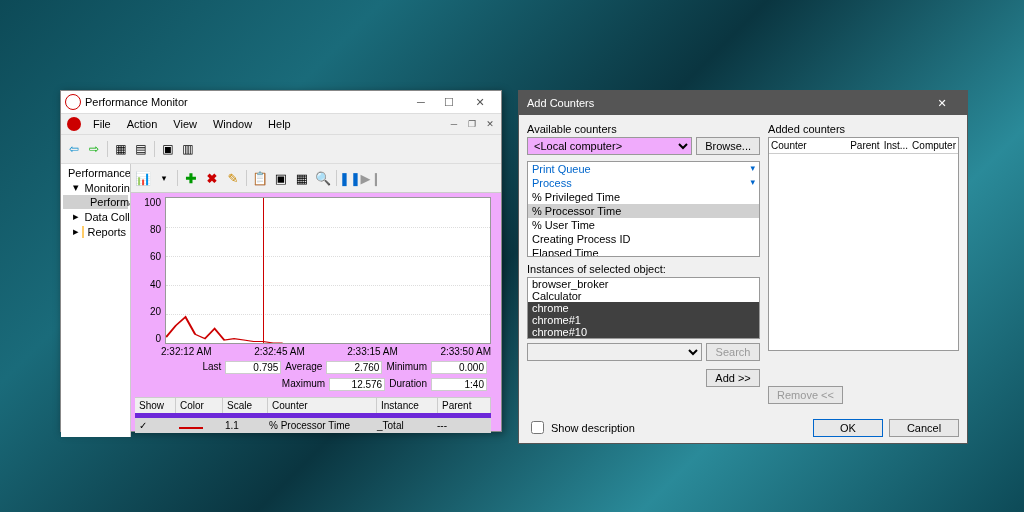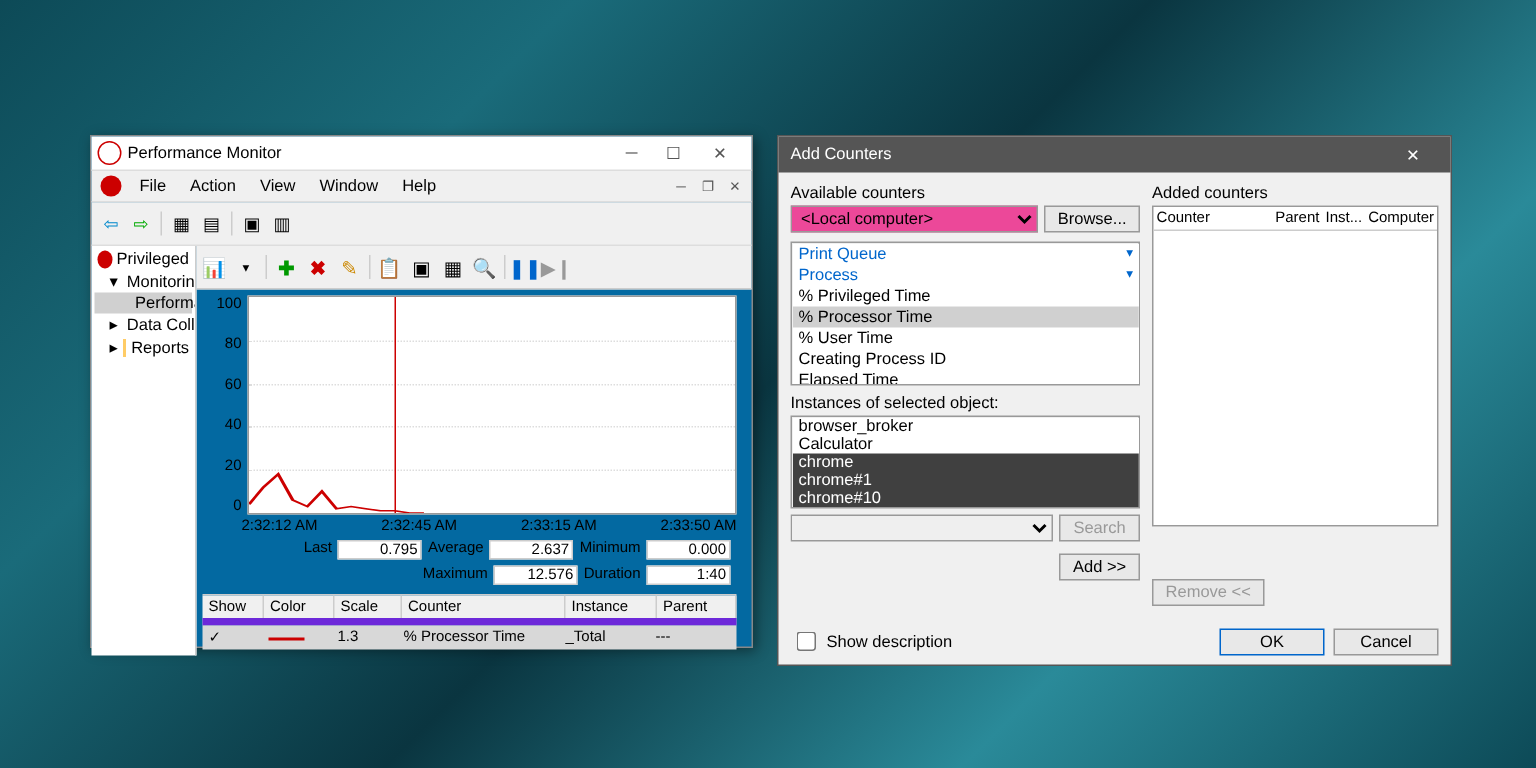--- a/index.html
+++ b/index.html
@@ -1,17 +1,17 @@
 <!DOCTYPE html>
 <html><head>
 <meta charset="utf-8">
 <style>
 body{margin:0;font-family:"Segoe UI",Tahoma,sans-serif;font-size:11px;background:#0a3540;width:1024px;height:512px;overflow:hidden;position:relative}
 .desktop-bg{position:absolute;inset:0;background:linear-gradient(135deg,#0d4a57 0%,#1a6b7a 25%,#0a3540 50%,#2a8a99 75%,#0d4a57 100%)}
-.window{position:absolute;background:#0369a1;border:1px solid #888;box-shadow:2px 2px 8px rgba(0,0,0,.4)}
+.window{position:absolute;background:#f0abfc;border:1px solid #888;box-shadow:2px 2px 8px rgba(0,0,0,.4)}
 .titlebar{height:22px;background:#fff;display:flex;align-items:center;padding:0 4px;border-bottom:1px solid #ddd}
 .titlebar-dark{height:24px;background:#555;color:#fff;display:flex;align-items:center;padding:0 8px}
 .tb-icon{width:14px;height:14px;margin-right:4px;border:1px solid #c00;border-radius:50%;display:inline-block}
 .tb-title{flex:1;font-size:11px}
 .tb-btns{display:flex}
 .tb-btn{width:28px;height:20px;display:flex;align-items:center;justify-content:center;color:#555;font-size:11px}
 .tb-close{width:34px}
 .menubar{height:20px;display:flex;align-items:center;padding:0 2px;background:#f0f0f0;border-bottom:1px solid #ddd}
 .menu-icon{width:14px;height:14px;background:#c00;border-radius:50%;margin:0 4px}
 .menu-item{padding:2px 8px}
@@ -47,21 +47,21 @@
 .legend-row>div{padding:2px 4px;font-size:10px}
 .col-show{width:32px}.col-color{width:38px}.col-scale{width:36px}.col-counter{width:100px}.col-inst{width:52px}.col-parent{width:44px}
 .color-swatch{width:24px;height:2px;background:#c00;display:inline-block}
 
 .dialog{position:absolute;background:#f0f0f0;border:1px solid #555}
 .dlg-body{padding:8px;display:flex;gap:8px}
 .dlg-left{width:238px}
 .dlg-right{width:195px}
 .grp-label{font-size:11px;margin-bottom:2px}
 .combo{display:flex;gap:4px;margin-bottom:6px}
-.combo select,.combo input{flex:1;font-size:11px;border:1px solid #999;padding:1px 2px;background:#ec4899}
+.combo select,.combo input{flex:1;font-size:11px;border:1px solid #999;padding:1px 2px;background:#f0abfc}
 .btn{font-size:11px;padding:2px 8px;background:#e8e8e8;border:1px solid #999;min-width:54px}
 .btn:disabled{color:#999}
 .listbox{border:1px solid #999;background:#fff;height:94px;overflow-y:scroll;font-size:11px}
 .listbox-tall{height:212px}
 .lb-item{padding:1px 4px}
 .lb-cat{color:#06c;padding:1px 4px;display:flex;justify-content:space-between}
 .lb-cat:after{content:"▾";font-size:9px}
 .lb-sel{background:#d0d0d0}
 .instances{border:1px solid #999;background:#fff;height:60px;overflow-y:scroll;font-size:11px}
 .inst-item{padding:0 4px}
@@ -108,21 +108,21 @@
     <span class="tb-ico">▦</span>
     <span class="tb-ico">▤</span>
     <span class="sep"></span>
     <span class="tb-ico">▣</span>
     <span class="tb-ico">▥</span>
   </div>
   <div class="win-body">
     <div class="tree">
       <div class="tree-item">
           <span class="tree-icon ti-perf"></span>
-          <span>Privileged</span>
+          <span>Performance</span>
         </div>
       <div class="tree-item" style="padding-left:10px">▾ <span class="tree-icon ti-folder"></span><span>Monitoring Tools</span></div>
       <div class="tree-item selected" style="padding-left:24px">
           <span class="tree-icon ti-mon"></span>
           <span>Performance Monitor</span>
         </div>
       <div class="tree-item" style="padding-left:10px">▸ <span class="tree-icon ti-folder"></span><span>Data Collector Sets</span></div>
       <div class="tree-item" style="padding-left:10px">▸ <span class="tree-icon ti-folder"></span><span>Reports</span></div>
     </div>
     <div class="main">
@@ -166,21 +166,21 @@
         <div class="x-axis">
           <span>2:32:12 AM</span>
           <span>2:32:45 AM</span>
           <span>2:33:15 AM</span>
           <span>2:33:50 AM</span>
         </div>
         <div class="stats">
           <span class="stat-label">Last</span>
             <span class="stat-val">0.795</span>
           <span class="stat-label">Average</span>
-            <span class="stat-val">2.637</span>
+            <span class="stat-val">2.760</span>
           <span class="stat-label">Minimum</span>
             <span class="stat-val">0.000</span>
         </div>
         <div class="stats">
           <span class="stat-label">Maximum</span>
             <span class="stat-val">12.576</span>
           <span class="stat-label">Duration</span>
             <span class="stat-val">1:40</span>
         </div>
         <div class="legend">
@@ -188,21 +188,21 @@
             <div class="col-show">Show</div>
             <div class="col-color">Color</div>
             <div class="col-scale">Scale</div>
             <div class="col-counter">Counter</div>
             <div class="col-inst">Instance</div>
             <div class="col-parent">Parent</div>
           </div>
           <div class="legend-row">
             <div class="col-show">✓</div>
             <div class="col-color"><span class="color-swatch"></span></div>
-            <div class="col-scale">1.3</div>
+            <div class="col-scale">1.1</div>
             <div class="col-counter">% Processor Time</div>
             <div class="col-inst">_Total</div>
             <div class="col-parent">---</div>
           </div>
         </div>
       </div>
     </div>
   </div>
 </div>
 

